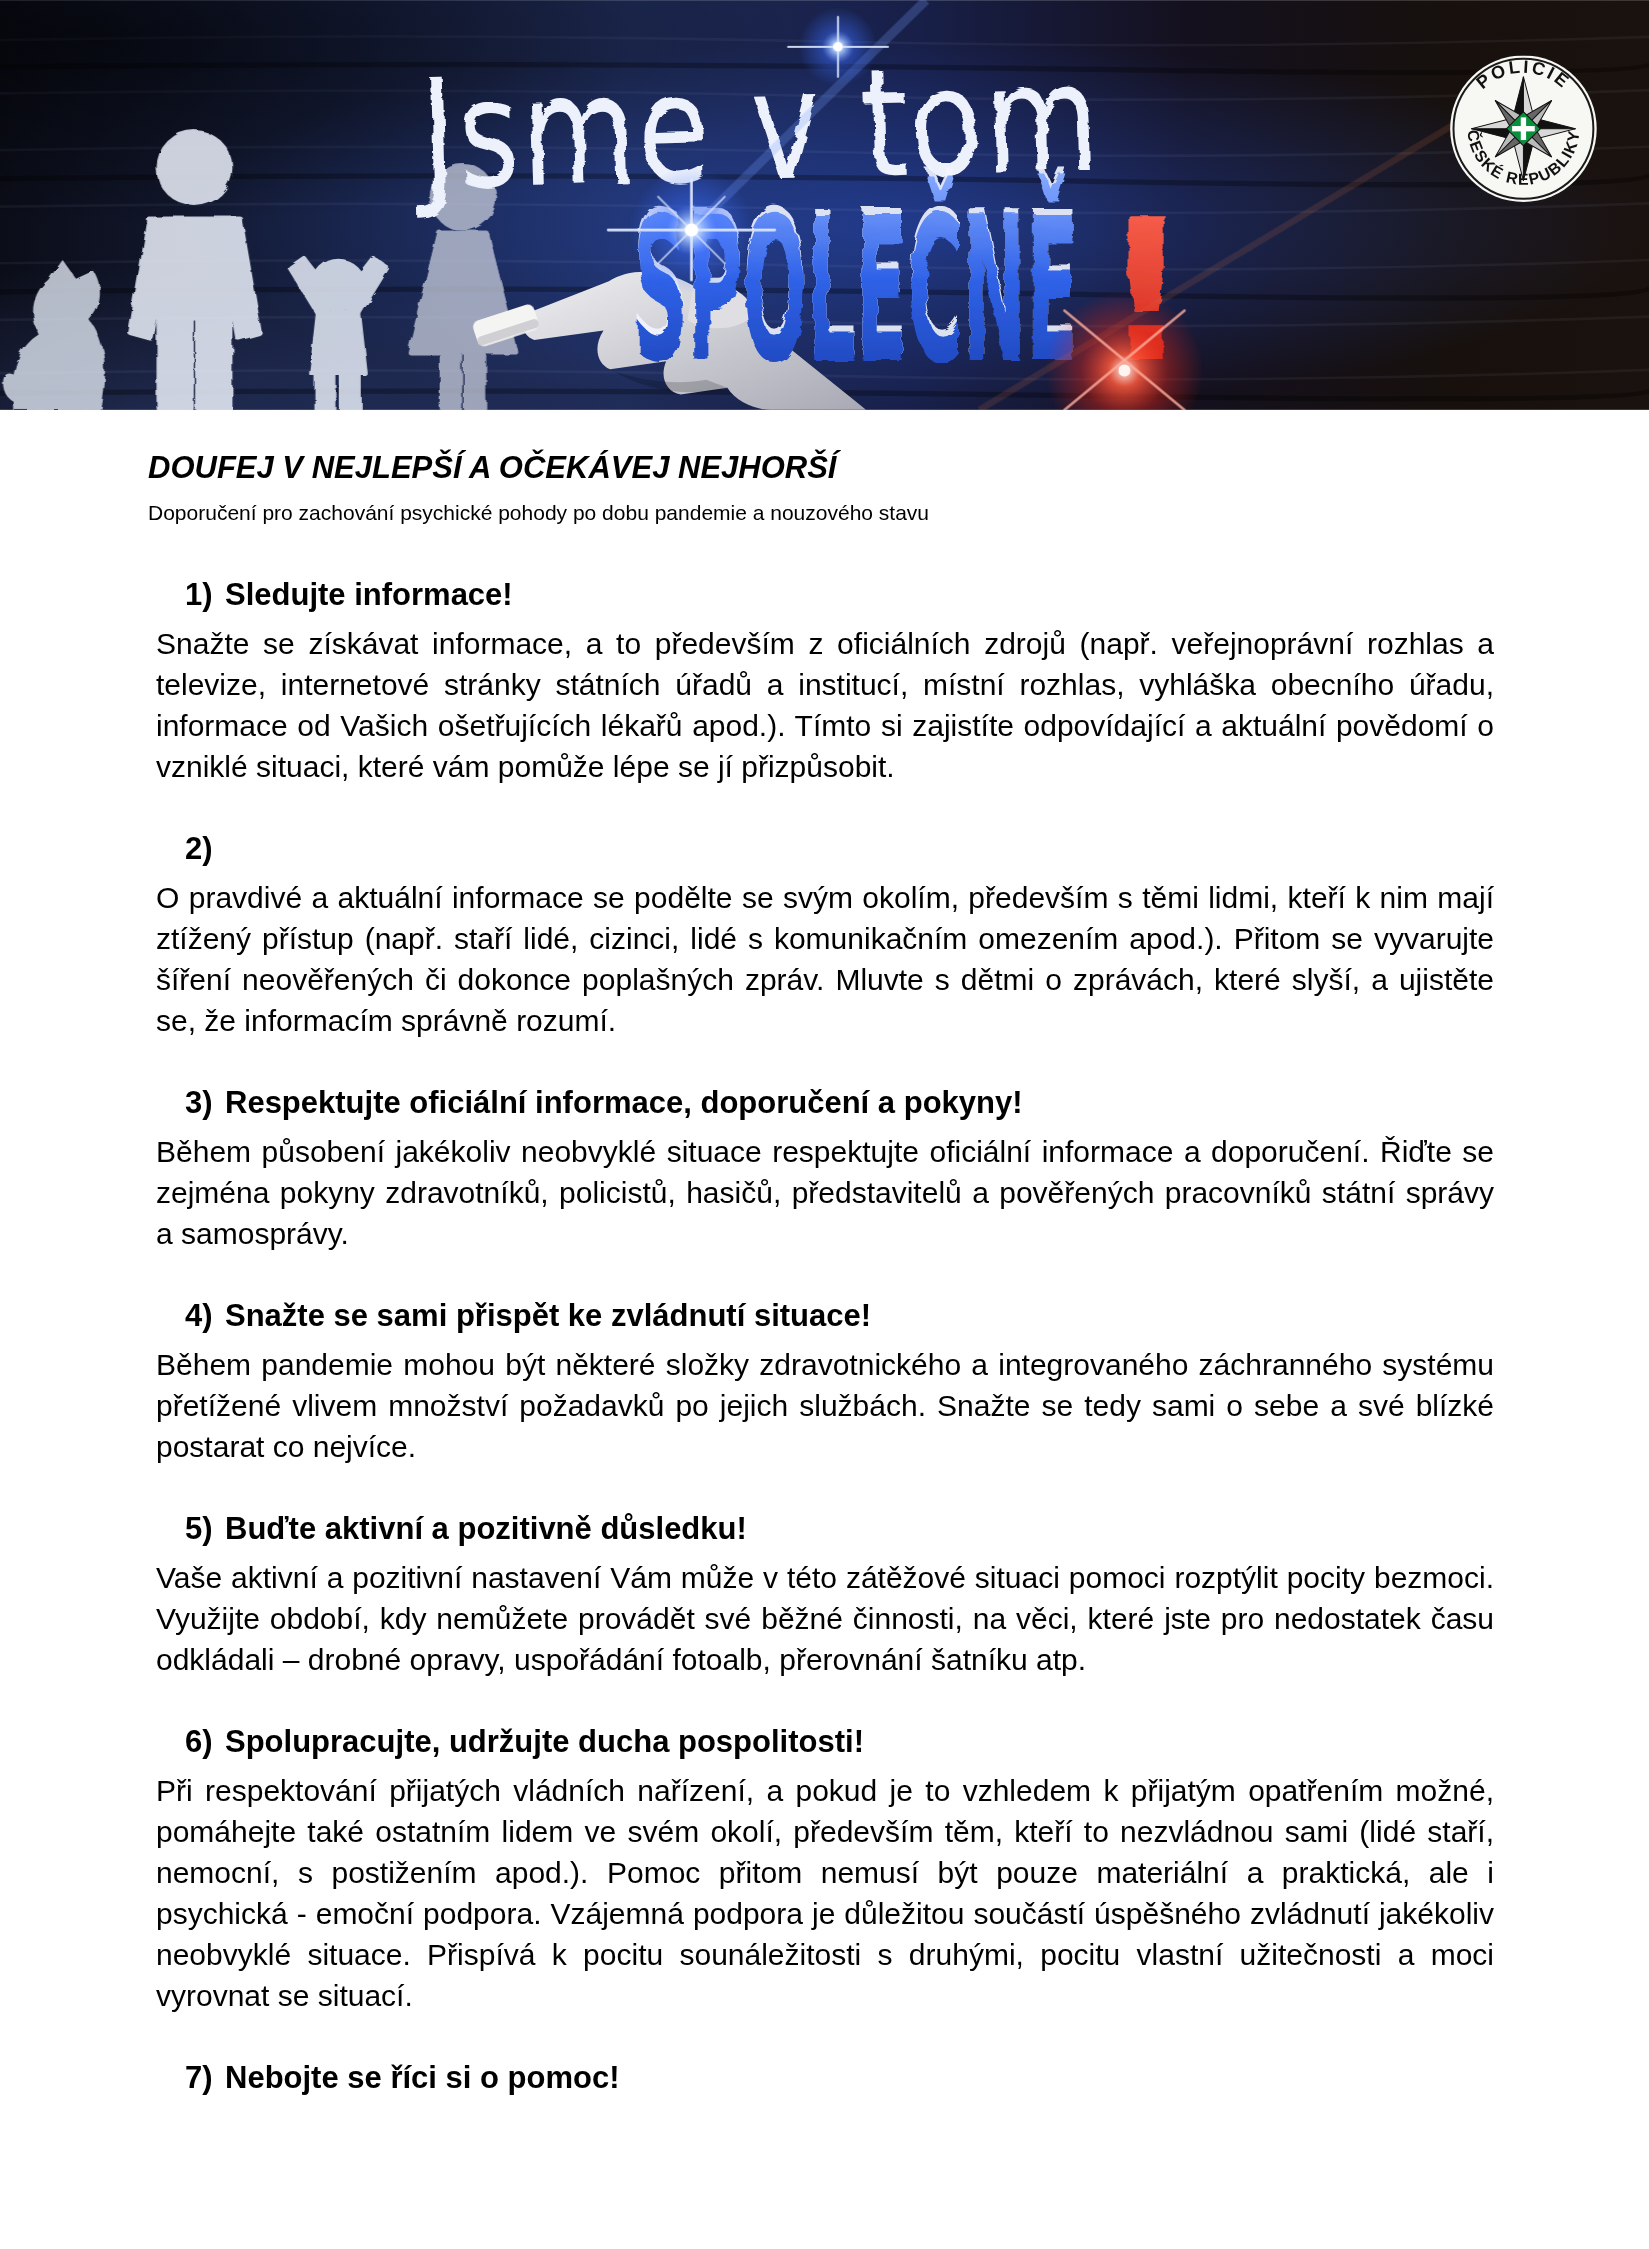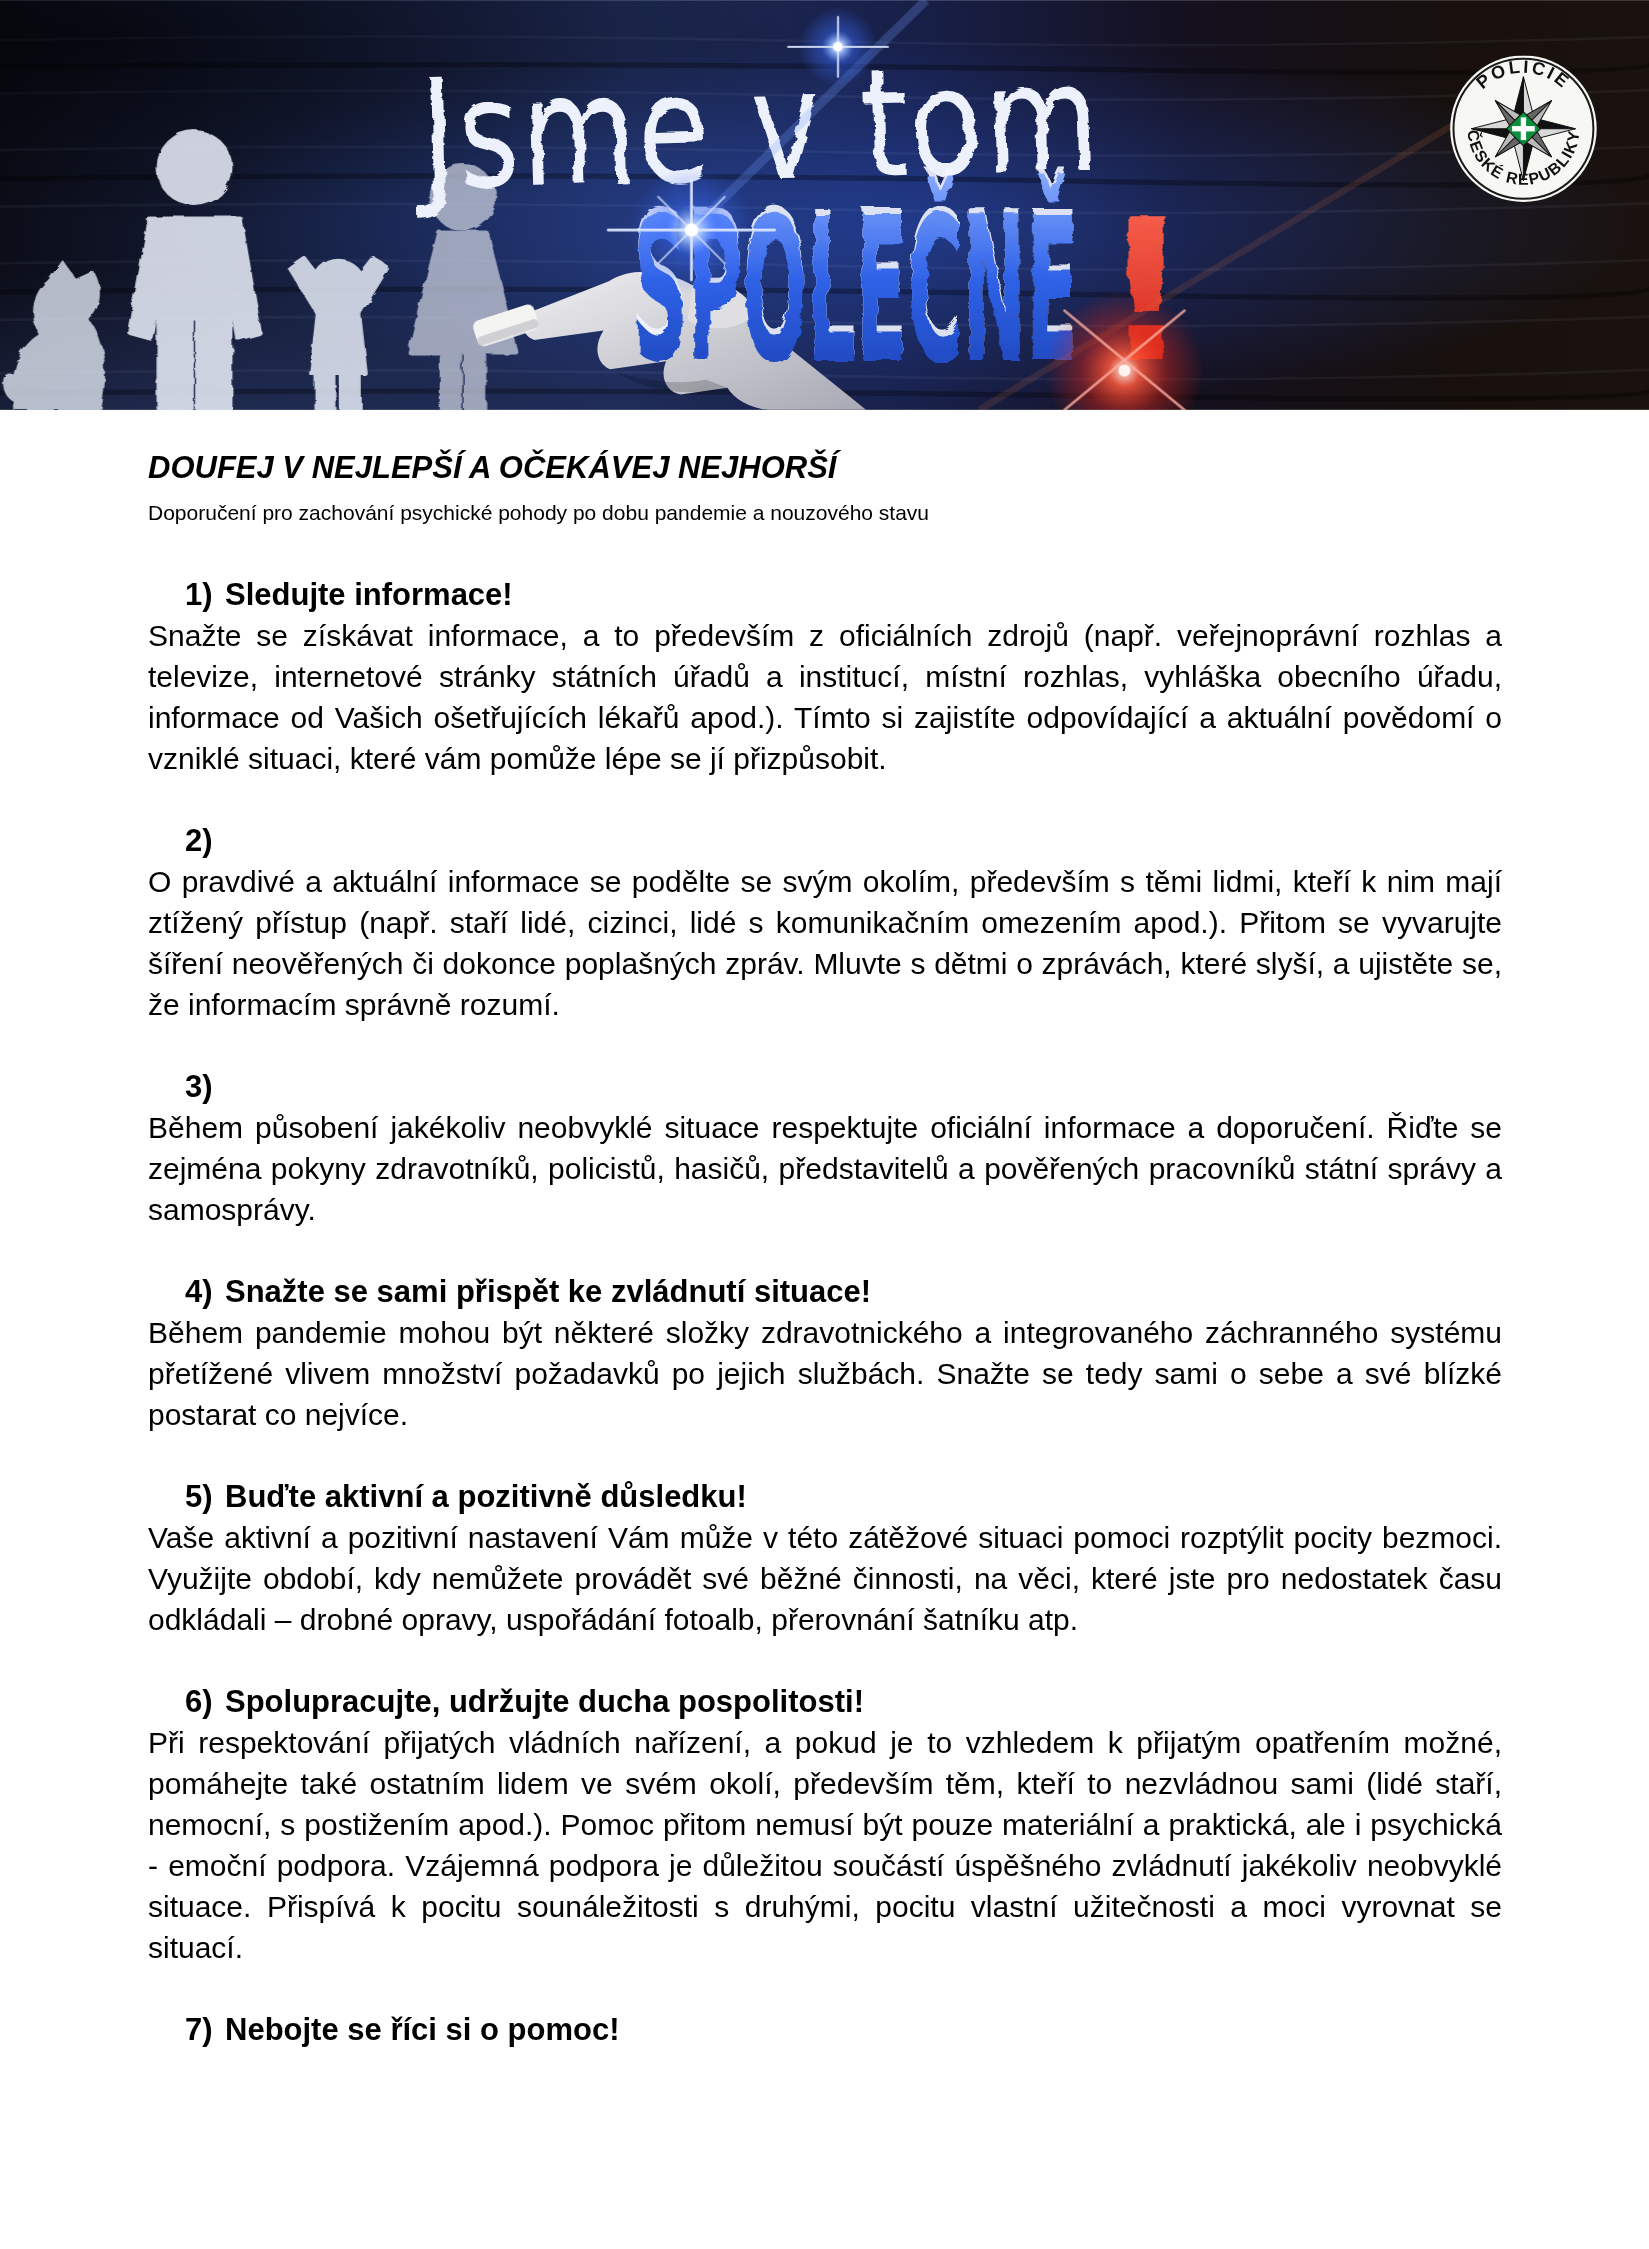--- a/index.html
+++ b/index.html
@@ -14,21 +14,21 @@
   .header-wrap{position:absolute;top:0;left:0;width:1650px;height:410px;}
   .doc{
     position:absolute;top:410px;left:148px;width:1354px;
     font-size:30px;line-height:41px;
   }
   .doc-title{font-weight:bold;font-size:31px;line-height:41px;margin-top:37px;font-style:italic;}
   .doc-subtitle{font-size:21px;line-height:41px;margin-top:4px;}
   .section{margin-top:41px;}
   .sec-head{display:flex;font-weight:bold;font-size:31px;line-height:41px;padding-left:37px;}
   .sec-num{flex:none;width:40px;}
-  .sec-body{margin:0;text-align:justify;}
+  .sec-body{margin:8px;text-align:justify;}
 </style>
 </head>
 <body>
 
 <div class="page">
 
   <div class="header-wrap">
     <svg width="1650" height="410" viewBox="0 0 2477 615" xmlns="http://www.w3.org/2000/svg">
       <defs>
         <linearGradient id="bg" x1="0" y1="0" x2="1" y2="0">
@@ -261,20 +261,21 @@
     <div class="section">
       <div class="sec-head">
         <span class="sec-num">2)</span>
       </div>
       <p class="sec-body">O pravdivé a aktuální informace se podělte se svým okolím, především s těmi lidmi, kteří k nim mají ztížený přístup (např. staří lidé, cizinci, lidé s komunikačním omezením apod.). Přitom se vyvarujte šíření neověřených či dokonce poplašných zpráv. Mluvte s dětmi o zprávách, které slyší, a ujistěte se, že informacím správně rozumí.</p>
     </div>
 
     <div class="section">
       <div class="sec-head">
         <span class="sec-num">3)</span>
+        <span>Respektujte oficiální informace, doporučení a pokyny!</span>
       </div>
       <p class="sec-body">Během působení jakékoliv neobvyklé situace respektujte oficiální informace a doporučení. Řiďte se zejména pokyny zdravotníků, policistů, hasičů, představitelů a pověřených pracovníků státní správy a samosprávy.</p>
     </div>
 
     <div class="section">
       <div class="sec-head">
         <span class="sec-num">4)</span>
         <span>Snažte se sami přispět ke zvládnutí situace!</span>
       </div>
       <p class="sec-body">Během pandemie mohou být některé složky zdravotnického a integrovaného záchranného systému přetížené vlivem množství požadavků po jejich službách. Snažte se tedy sami o sebe a své blízké postarat co nejvíce.</p>

